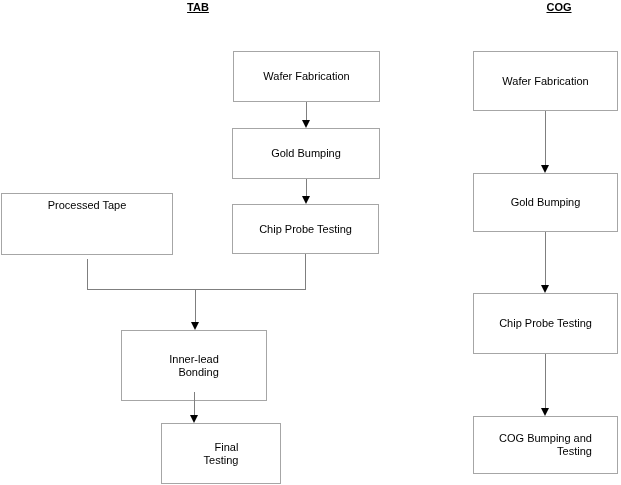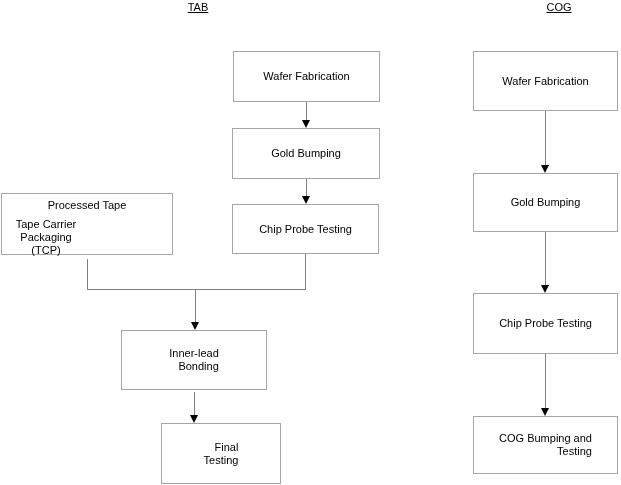--- a/index.html
+++ b/index.html
@@ -18,21 +18,21 @@
   .canvas{
     position:relative;
     width:621px;
     height:485px;
     background:var(--background);
     overflow:hidden;
   }
   .flow-title{
     position:absolute;
     font-size:11px;
-    font-weight:normal;
+    font-weight:bold;
     text-decoration:underline;
     text-align:center;
     width:60px;
     line-height:12px;
   }
   .node{
     position:absolute;
     border:1px solid var(--box-border);
     background:var(--background);
     display:flex;
@@ -99,32 +99,29 @@
 
   <div class="node" style="left:232px;top:128px;width:148px;height:51px;">Gold Bumping</div>
 
   <div class="vline" style="left:306px;top:179px;height:18px;"></div>
   <div class="arrowhead-down" style="left:302px;top:196px;"></div>
 
   <div class="node" style="left:232px;top:204px;width:147px;height:50px;">Chip Probe Testing</div>
 
   <div class="group-box" style="left:1px;top:193px;width:172px;height:62px;">
     <div class="group-title">Processed Tape</div>
-    <div class="group-option" style="left:8px;">Tape Carrier
-Packaging
-(TCP)</div>
   </div>
 
   <div class="vline" style="left:87px;top:259px;height:30px;"></div>
   <div class="vline" style="left:305px;top:254px;height:35px;"></div>
   <div class="hline" style="left:87px;top:289px;width:219px;"></div>
   <div class="vline" style="left:195px;top:289px;height:33px;"></div>
   <div class="arrowhead-down" style="left:191px;top:322px;"></div>
 
-  <div class="node" style="left:121px;top:330px;width:146px;height:60px;">Inner-lead
+  <div class="node" style="left:121px;top:330px;width:146px;height:71px;">Inner-lead
 Bonding</div>
 
   <div class="vline" style="left:194px;top:392px;height:23px;"></div>
   <div class="arrowhead-down" style="left:190px;top:415px;"></div>
 
   <div class="node" style="left:121px;top:423px;width:120px;height:61px;margin-left:40px;">Final
 Testing</div>
 
   <div class="flow-title" style="left:529px;top:1px;">COG</div>
 

